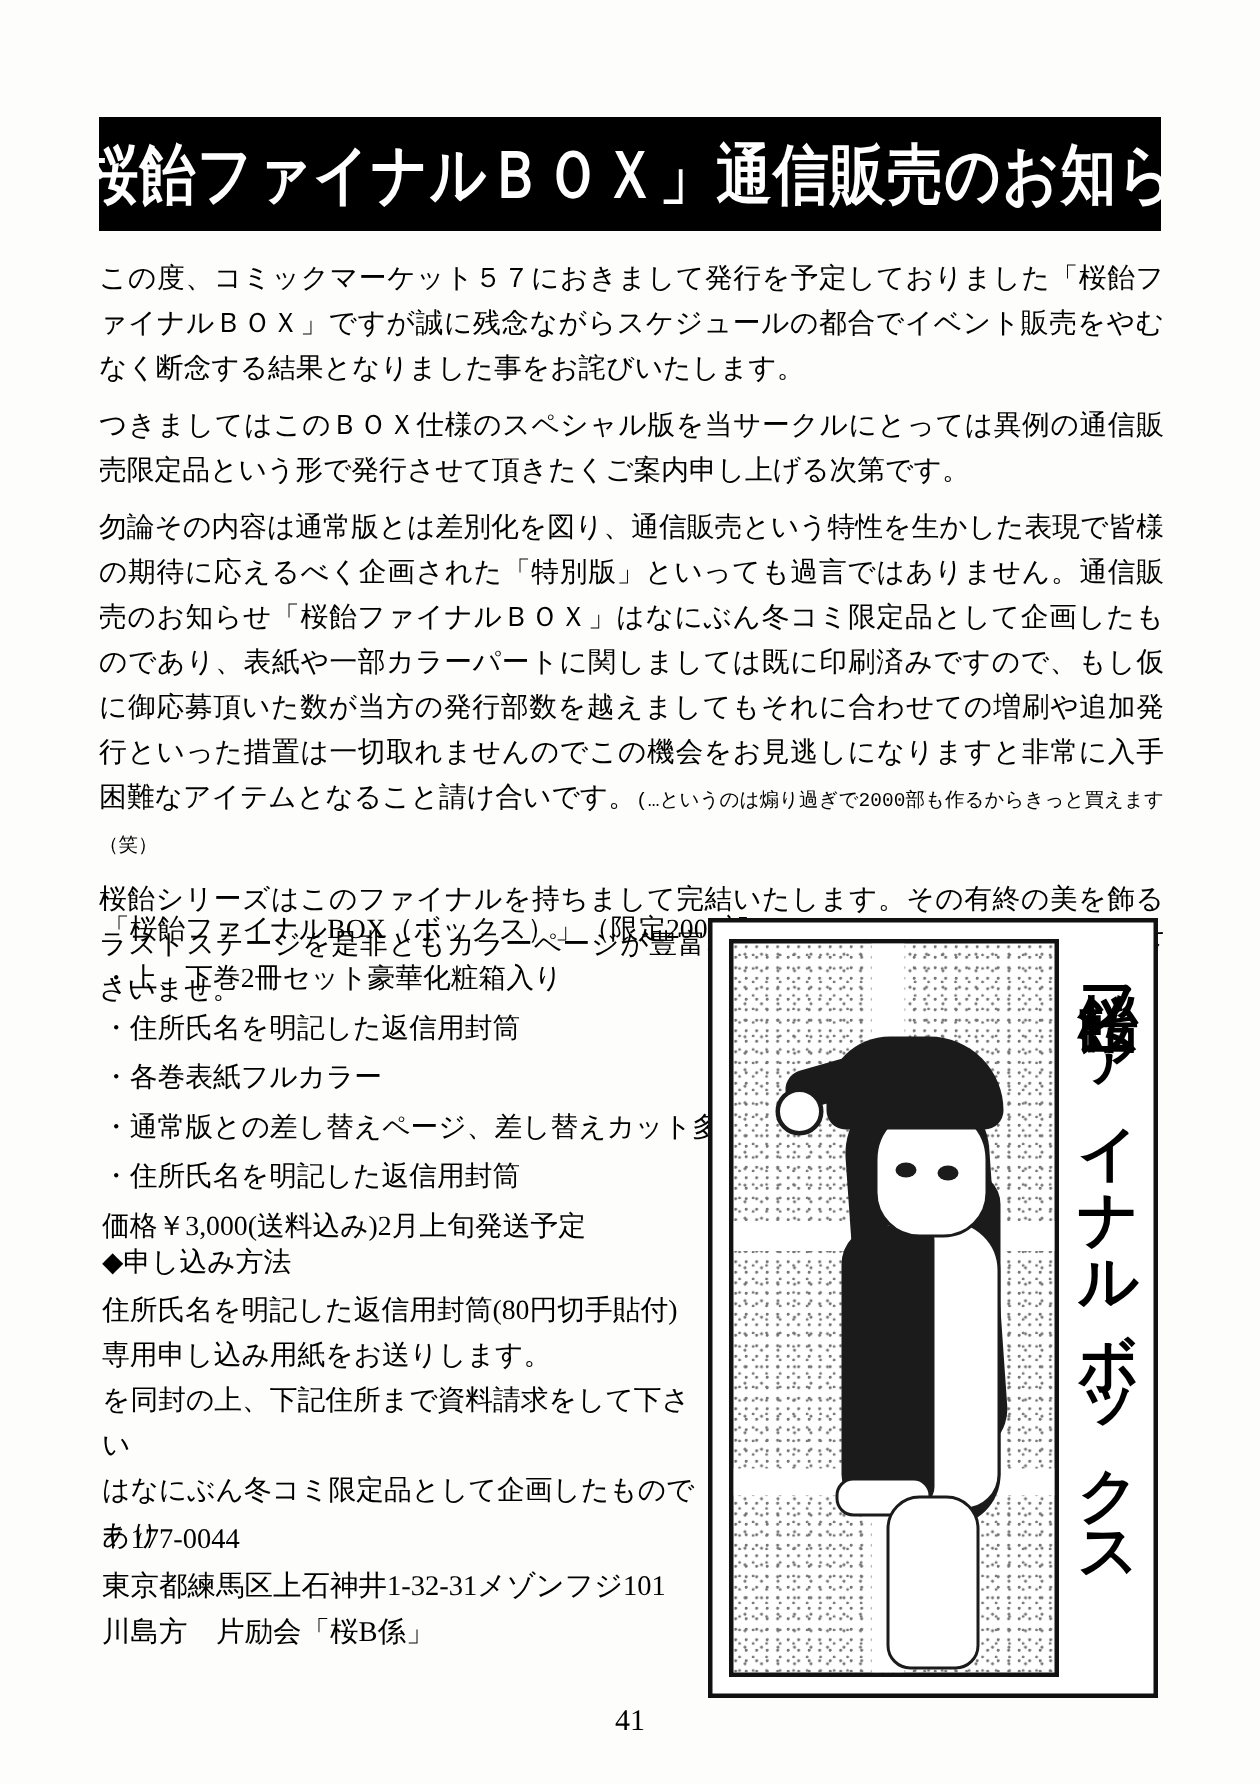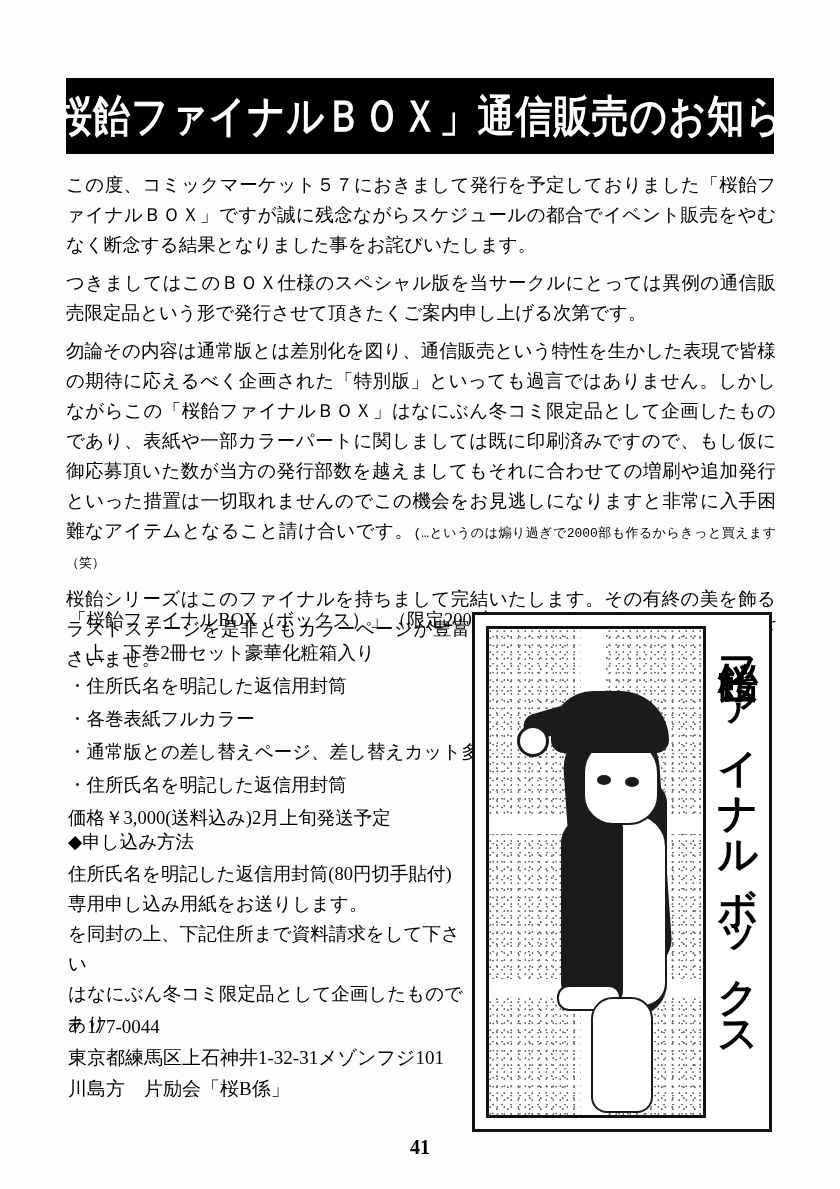--- a/index.html
+++ b/index.html
@@ -304,36 +304,35 @@
 
   
   .page-number {
     position: absolute;
     left: 0;
     right: 0;
     bottom: 30px;
     text-align: center;
     font-size: 20px;
     font-family: "Liberation Serif", serif;
-    font-weight: bold;
   }
 </style>
 </head>
 <body>
 
 <div class="page">
 
   <div class="title-banner">
     <div class="title-text">「桜飴ファイナルＢＯＸ」通信販売のお知らせ</div>
   </div>
 
   <div class="body-copy">
     <p class="tight">この度、コミックマーケット５７におきまして発行を予定しておりました「桜飴ファイナルＢＯＸ」ですが誠に残念ながらスケジュールの都合でイベント販売をやむなく断念する結果となりました事をお詫びいたします。</p>
     <p class="tight">つきましてはこのＢＯＸ仕様のスペシャル版を当サークルにとっては異例の通信販売限定品という形で発行させて頂きたくご案内申し上げる次第です。</p>
-    <p class="tight"><span>勿論その内容は通常版とは差別化を図り、通信販売という特性を生かした表現で皆様の期待に応えるべく企画された「特別版」といっても過言ではありません。しかしながらこの「桜飴ファイナルＢＯＸ」はなにぶん冬コミ限定品として企画したものであり、表紙や一部カラーパートに関しましては既に印刷済みですので、もし仮に御応募頂いた数が当方の発行部数を越えましてもそれに合わせての増刷や追加発行といった措置は一切取れませんのでこの機会をお見逃しになりますと非常に入手困難なアイテムとなること請け合いです。</span><span class="small-note">(…というのは煽り過ぎで2000部も作るからきっと買えます（笑）</span></p>
+    <p class="tight"><span>勿論その内容は通常版とは差別化を図り、通信販売という特性を生かした表現で皆様の期待に応えるべく企画された「特別版」といっても過言ではありません。通信販売のお知らせ「桜飴ファイナルＢＯＸ」はなにぶん冬コミ限定品として企画したものであり、表紙や一部カラーパートに関しましては既に印刷済みですので、もし仮に御応募頂いた数が当方の発行部数を越えましてもそれに合わせての増刷や追加発行といった措置は一切取れませんのでこの機会をお見逃しになりますと非常に入手困難なアイテムとなること請け合いです。</span><span class="small-note">(…というのは煽り過ぎで2000部も作るからきっと買えます（笑）</span></p>
     <p class="tight">桜飴シリーズはこのファイナルを持ちまして完結いたします。その有終の美を飾るラストステージを是非ともカラーページが豊富な限定仕様の特別豪華版にて御覧下さいませ。</p>
   </div>
 
   <div class="spec-block">
     <div class="spec-line">「桜飴ファイナルBOX（ボックス）」（限定2000部）</div>
     <div class="spec-line">・上、下巻2冊セット豪華化粧箱入り</div>
     <div class="spec-line">・住所氏名を明記した返信用封筒</div>
     <div class="spec-line">・各巻表紙フルカラー</div>
     <div class="spec-line">・通常版との差し替えページ、差し替えカット多数</div>
     <div class="spec-line">・住所氏名を明記した返信用封筒</div>

